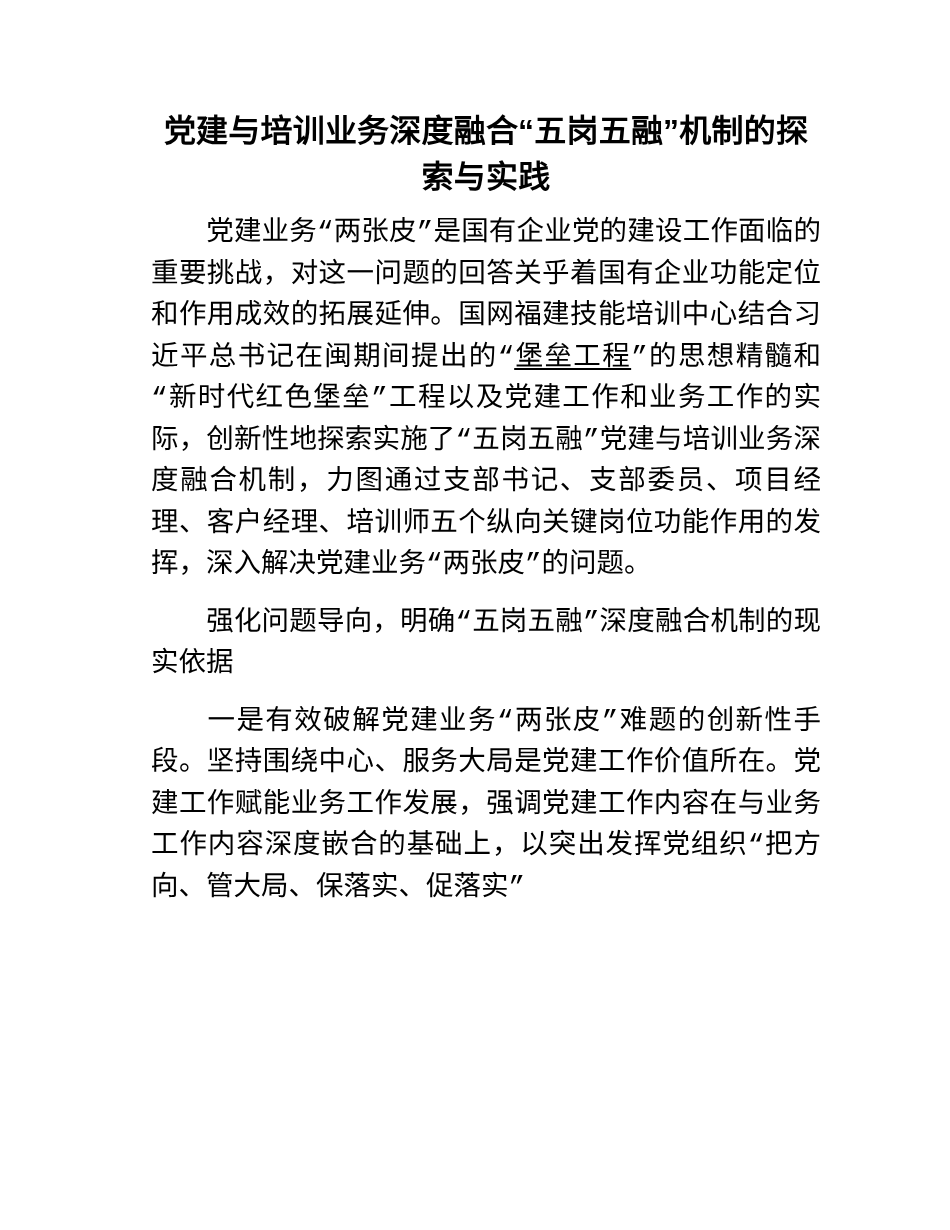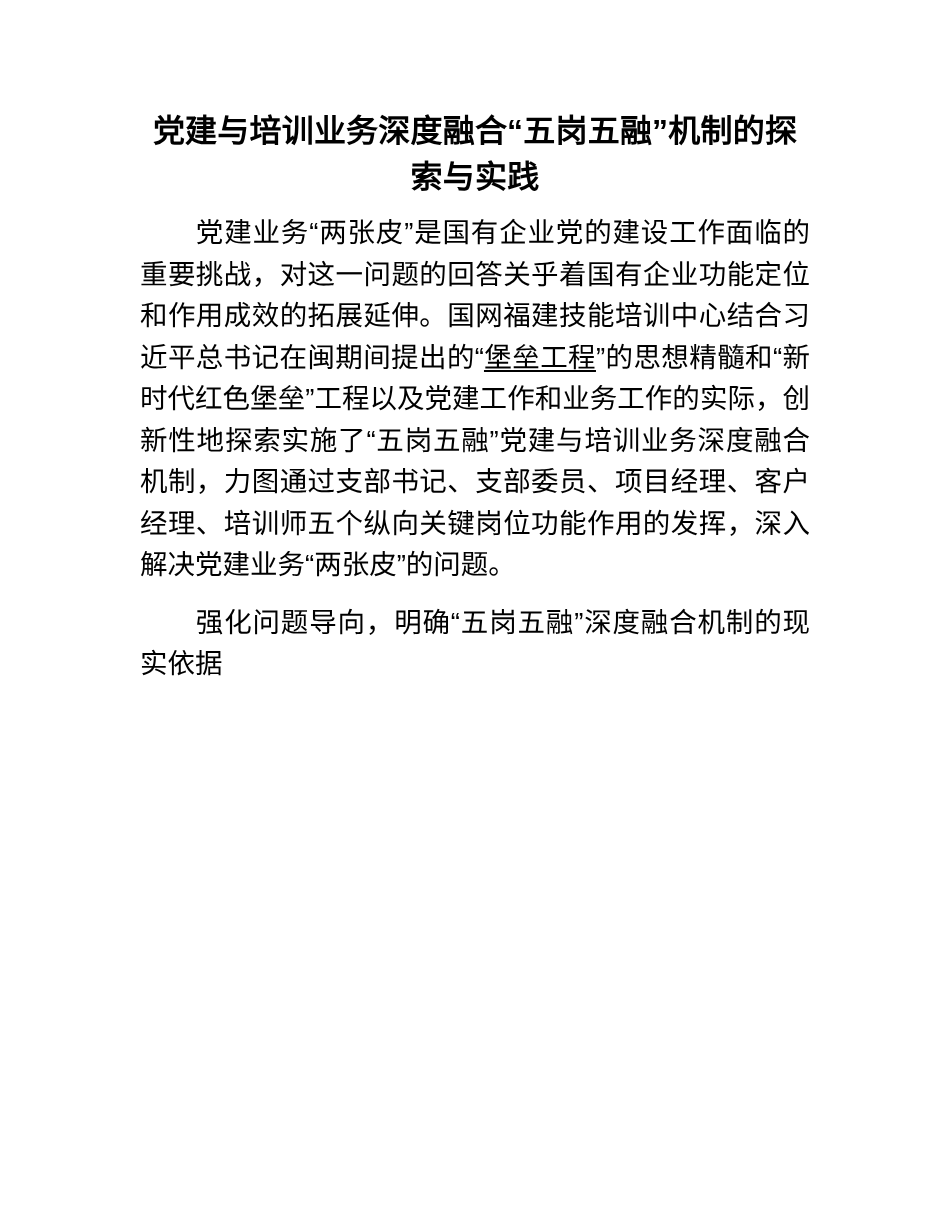--- a/index.html
+++ b/index.html
@@ -14,21 +14,21 @@
     height: 1230px;
     background: #ffffff;
     margin: 0 auto;
     overflow: hidden;
     box-sizing: border-box;
     font-family: "Liberation Sans", "DejaVu Sans", sans-serif;
     color: #000000;
   }
   .content {
     position: absolute;
-    left: 140px;
+    left: 151px;
     top: 108px;
     width: 670px;
   }
   .doc-title {
     font-size: 32px;
     font-weight: bold;
     line-height: 46px;
     text-align: center;
     letter-spacing: 0.2px;
     margin: 0 0 12px 0;
@@ -37,20 +37,21 @@
   .para {
     font-size: 27.5px;
     font-weight: normal;
     line-height: 41.5px;
     text-align: justify;
     text-align-last: left;
     text-justify: inter-ideograph;
     margin: 0 0 0 0;
     color: #000000;
     letter-spacing: 0px;
+    font-family: Liberation Mono, monospace;
   }
   .para .indent {
     display: inline-block;
     width: 2em;
   }
   .u {
     text-decoration: underline;
     text-decoration-thickness: 1.5px;
     text-underline-offset: 3px;
   }
@@ -62,15 +63,16 @@
 </head>
 <body>
 
 <div class="page">
   <div class="content">
 
     <h1 class="doc-title">党建与培训业务深度融合“五岗五融”机制的探索与实践</h1>
 
     <p class="para" id="p1"><span class="indent"></span><span>党建业务“两张皮”是国有企业党的建设工作面临的重要挑战，对这一问题的回答关乎着国有企业功能定位和作用成效的拓展延伸。国网福建技能培训中心结合习近平总书记在闽期间提出的“</span><span class="u">堡垒工程</span><span>”的思想精髓和“新时代红色堡垒”工程以及党建工作和业务工作的实际，创新性地探索实施了“五岗五融”党建与培训业务深度融合机制，力图通过支部书记、支部委员、项目经理、客户经理、培训师五个纵向关键岗位功能作用的发挥，深入解决党建业务“两张皮”的问题。</span></p>
     <p class="para" id="p2"><span class="indent"></span><span>强化问题导向，明确“五岗五融”深度融合机制的现实依据</span></p>
+    <p class="para" id="p4"><span class="indent"></span><span>一是有效破解党建业务“两张皮”难题的创新性手段。坚持围绕中心、服务大局是党建工作价值所在。党建工作赋能业务工作发展，强调党建工作内容在与业务工作内容深度嵌合的基础上，以突出发挥党组织“把方向、管大局、保落实、促落实”</span></p>
 
   </div>
 </div>
 
 </body></html>

